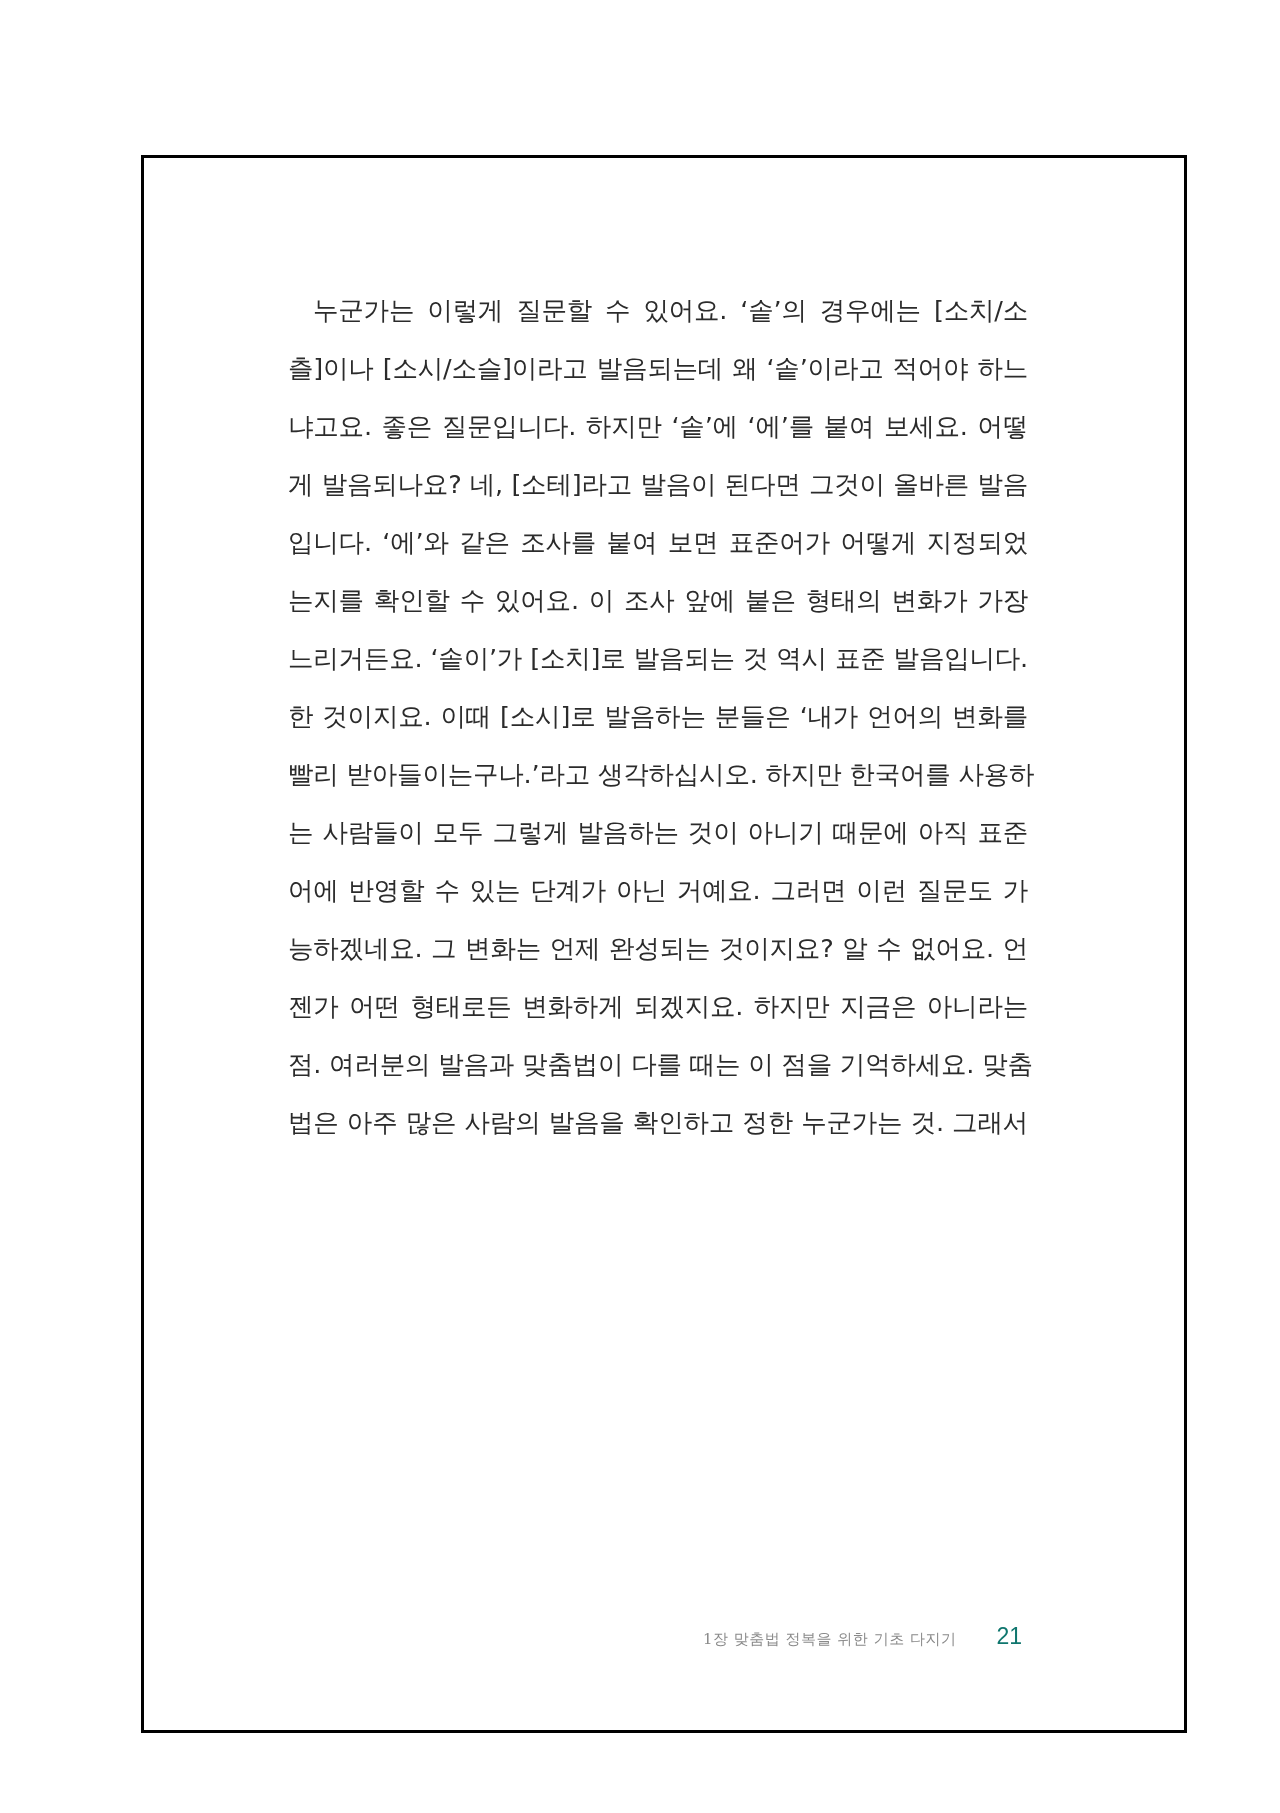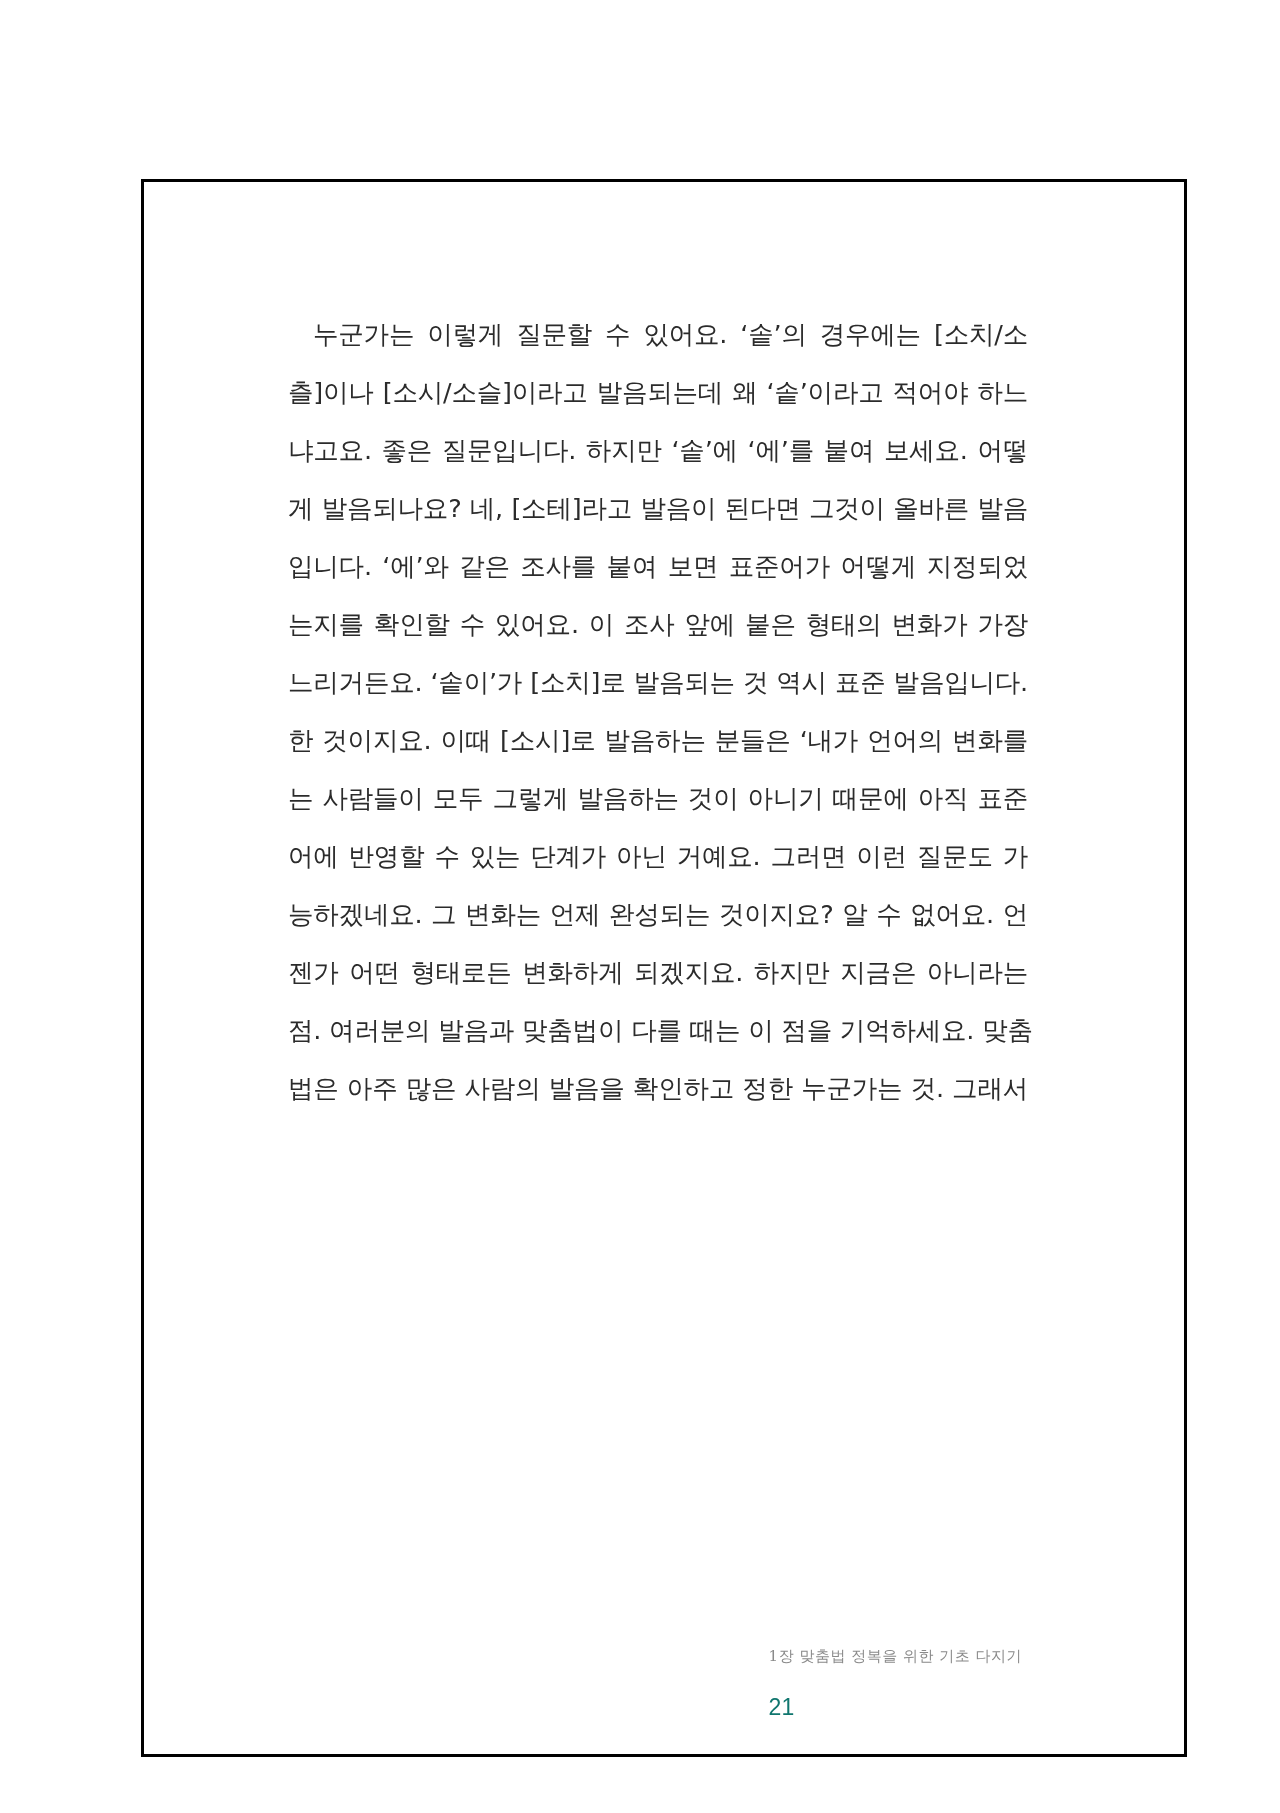--- a/index.html
+++ b/index.html
@@ -17,21 +17,20 @@
     }
     .page-frame {
       position: absolute;
       left: 141px;
       top: 155px;
       width: 1040px;
       height: 1572px;
       border: 3px solid #000000;
       box-sizing: content-box;
       background: #ffffff;
-      margin-top: 24px;
     }
     .body-text {
       position: absolute;
       left: 144px;      
       top: 132px;       
       width: 740px;
       margin: 0;
     }
     .line {
       display: block;
@@ -49,23 +48,22 @@
     }
     .line.last {
       text-align-last: left;
     }
     .footer {
       position: absolute;
       right: 162px;
       top: 1465px;       
       display: flex;
       align-items: baseline;
-      gap: 28px;
+      gap: 40px;
       color: #7a7a7a;
-      flex-direction: column;
     }
     .running-head {
       font-family: "DejaVu Serif", "Liberation Serif", serif;
       font-size: 15px;
       letter-spacing: 0.5px;
       color: #8a8a8a;
     }
     .page-number {
       font-family: "Liberation Sans", "DejaVu Sans", sans-serif;
       font-size: 23px;
@@ -78,20 +76,21 @@
 <div class="page-frame">
   <div class="body-text">
     <span class="line first">누군가는 이렇게 질문할 수 있어요. ‘솥’의 경우에는 [소치/소</span>
     <span class="line">츨]이나 [소시/소슬]이라고 발음되는데 왜 ‘솥’이라고 적어야 하느</span>
     <span class="line">냐고요. 좋은 질문입니다. 하지만 ‘솥’에 ‘에’를 붙여 보세요. 어떻</span>
     <span class="line">게 발음되나요? 네, [소테]라고 발음이 된다면 그것이 올바른 발음</span>
     <span class="line">입니다. ‘에’와 같은 조사를 붙여 보면 표준어가 어떻게 지정되었</span>
     <span class="line">는지를 확인할 수 있어요. 이 조사 앞에 붙은 형태의 변화가 가장</span>
     <span class="line">느리거든요. ‘솥이’가 [소치]로 발음되는 것 역시 표준 발음입니다.</span>
     <span class="line">한 것이지요. 이때 [소시]로 발음하는 분들은 ‘내가 언어의 변화를</span>
+    <span class="line">빨리 받아들이는구나.’라고 생각하십시오. 하지만 한국어를 사용하</span>
     <span class="line">는 사람들이 모두 그렇게 발음하는 것이 아니기 때문에 아직 표준</span>
     <span class="line">어에 반영할 수 있는 단계가 아닌 거예요. 그러면 이런 질문도 가</span>
     <span class="line">능하겠네요. 그 변화는 언제 완성되는 것이지요? 알 수 없어요. 언</span>
     <span class="line">젠가 어떤 형태로든 변화하게 되겠지요. 하지만 지금은 아니라는</span>
     <span class="line">점. 여러분의 발음과 맞춤법이 다를 때는 이 점을 기억하세요. 맞춤</span>
     <span class="line">법은 아주 많은 사람의 발음을 확인하고 정한 누군가는 것. 그래서</span>
   </div>
 
   <div class="footer">
     <span class="running-head">1장  맞춤법 정복을 위한 기초 다지기</span>

